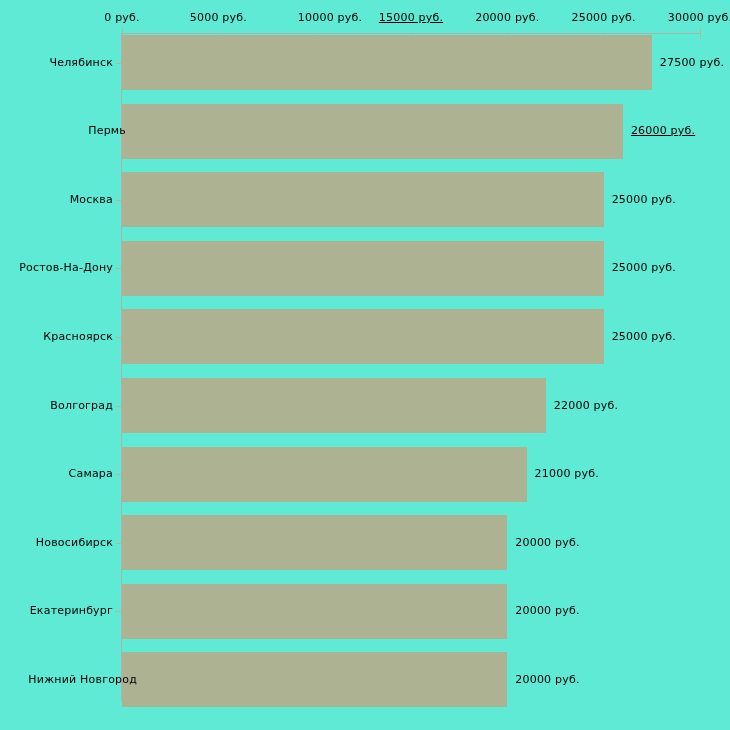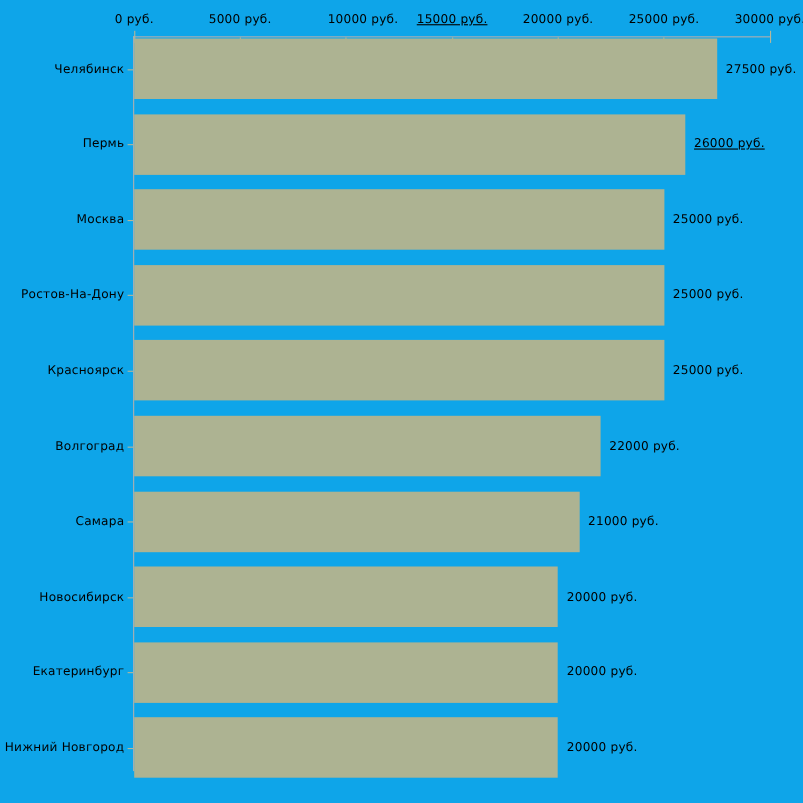--- a/index.html
+++ b/index.html
@@ -11,21 +11,21 @@
     width: 730px;
     height: 730px;
     font-family: "DejaVu Sans", sans-serif;
     overflow: hidden;
   }
 
   #chart-root {
     position: relative;
     width: 730px;
     height: 730px;
-    background: #0ea5e9;
+    background: #5eead4;
   }
 
   
   .axis-top-line {
     position: absolute;
     left: 121px;
     top: 33px;
     width: 579px;
     height: 1px;
     background: #b0b0b0;
@@ -115,21 +115,21 @@
       <div class="tick-mark edge" style="left: 699.5px;"></div>
       <div class="tick-label" style="left: 700px;">30000 руб.</div>
     </div>
   <div id="bars-layer">
       <div class="bar" style="top: 35px; width: 529.833px; height: 55px; background: rgb(173, 179, 146);"></div>
       <div class="cat-tick" style="top: 63px;"></div>
       <div class="cat-label-wrap" style="top: 55.5px;">Челябинск</div>
       <div class="bar-value" style="left: 659.833px; top: 55.5px;">27500 руб.</div>
       <div class="bar" style="top: 103.6px; width: 500.933px; height: 55px; background: rgb(173, 179, 146);"></div>
       <div class="cat-tick" style="top: 131px;"></div>
-      <div class="cat-label-wrap" style="top: 124.1px;">Пермь</div>
+      <div class="cat-label-wrap" style="top: 124.1px; margin-left: 13px;">Пермь</div>
       <div class="bar-value" style="left: 630.933px; top: 124.1px; text-decoration: underline;">26000 руб.</div>
       <div class="bar" style="top: 172.2px; width: 481.667px; height: 55px; background: rgb(173, 179, 146);"></div>
       <div class="cat-tick" style="top: 200px;"></div>
       <div class="cat-label-wrap" style="top: 192.7px;">Москва</div>
       <div class="bar-value" style="left: 611.667px; top: 192.7px;">25000 руб.</div>
       <div class="bar" style="top: 240.8px; width: 481.667px; height: 55px; background: rgb(173, 179, 146);"></div>
       <div class="cat-tick" style="top: 268px;"></div>
       <div class="cat-label-wrap" style="top: 261.3px;">Ростов-На-Дону</div>
       <div class="bar-value" style="left: 611.667px; top: 261.3px;">25000 руб.</div>
       <div class="bar" style="top: 309.4px; width: 481.667px; height: 55px; background: rgb(173, 179, 146);"></div>
@@ -147,17 +147,17 @@
       <div class="bar" style="top: 515.2px; width: 385.333px; height: 55px; background: rgb(173, 179, 146);"></div>
       <div class="cat-tick" style="top: 543px;"></div>
       <div class="cat-label-wrap" style="top: 535.7px;">Новосибирск</div>
       <div class="bar-value" style="left: 515.333px; top: 535.7px;">20000 руб.</div>
       <div class="bar" style="top: 583.8px; width: 385.333px; height: 55px; background: rgb(173, 179, 146);"></div>
       <div class="cat-tick" style="top: 611px;"></div>
       <div class="cat-label-wrap" style="top: 604.3px;">Екатеринбург</div>
       <div class="bar-value" style="left: 515.333px; top: 604.3px;">20000 руб.</div>
       <div class="bar" style="top: 652.4px; width: 385.333px; height: 55px; background: rgb(173, 179, 146);"></div>
       <div class="cat-tick" style="top: 680px;"></div>
-      <div class="cat-label-wrap" style="top: 672.9px;">Нижний Новгород</div>
+      <div class="cat-label-wrap" style="top: 672.9px; padding-left: 24px;">Нижний Новгород</div>
       <div class="bar-value" style="left: 515.333px; top: 672.9px;">20000 руб.</div>
     </div>
 
 </div>
 
 </body></html>

